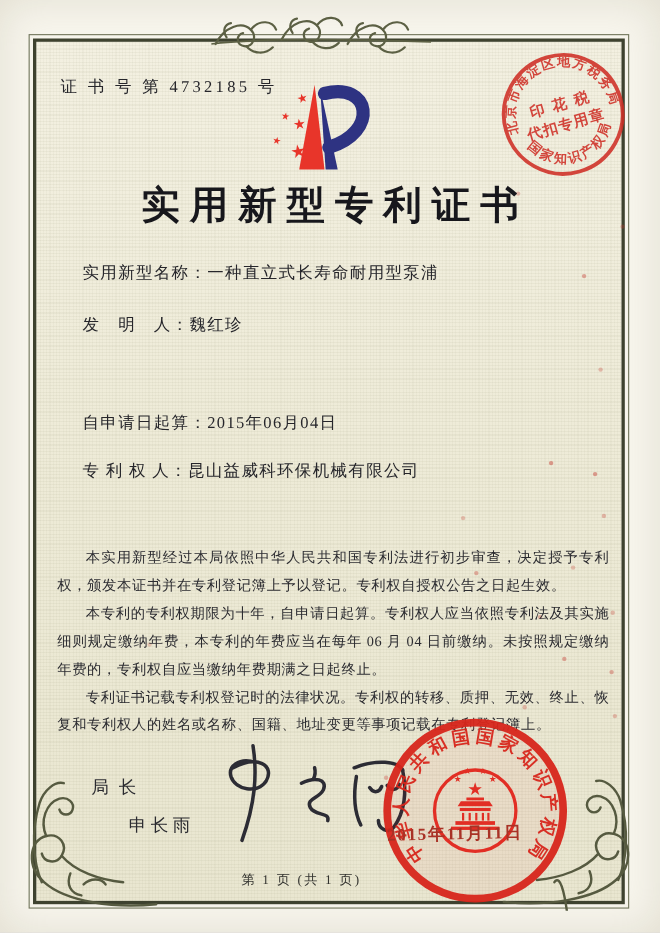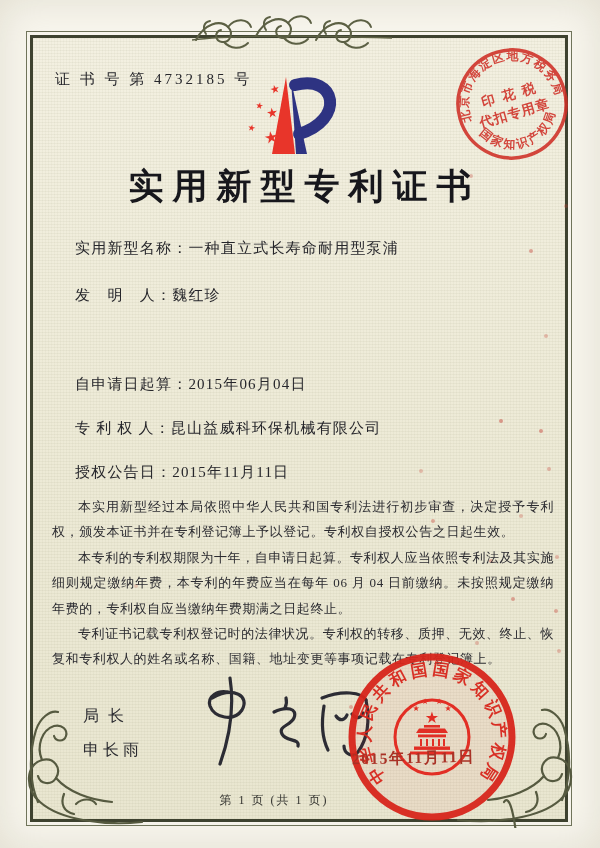--- a/index.html
+++ b/index.html
@@ -44,21 +44,21 @@
   }
   .frow{position:absolute;left:55px;font-size:15px;letter-spacing:1.2px;white-space:nowrap;}
   .frow .flabel{color:#26262b;margin-left:20px;}
   .frow .fvalue{color:#26262b;}
   .r0{top:239px}.r1{top:286px}.r2{top:331px}.r3{top:375px}.r4{top:419px}.r5{top:463px}
   .paras{position:absolute;left:52px;top:494px;width:502px;font-size:13px;
     line-height:25.4px;letter-spacing:.6px;text-align:justify;color:#2b2b30;}
   .paras p{margin:0;text-indent:2em;}
   .director{position:absolute;left:83px;font-size:16px;color:#2b2b30;}
   .d1{top:706px;letter-spacing:9px;}
-  .d2{top:740px;letter-spacing:4px;}
+  .d2{top:740px;letter-spacing:4px;margin-left:34px;}
   .signature{position:absolute;left:190px;top:668px;}
   .tax-stamp{position:absolute;left:436px;top:28px;transform:rotate(-16deg);opacity:.88;}
   .big-seal{position:absolute;left:332px;top:637px;opacity:.95;}
   .seal-date{
     position:absolute;left:352px;top:748px;font-size:15.5px;font-weight:bold;
     color:#a93226;letter-spacing:1.5px;transform:rotate(-1.2deg);z-index:5;
   }
   .footer{position:absolute;left:0;top:792px;width:548px;text-align:center;
     font-size:12px;letter-spacing:2px;color:#33332f;}
   svg text{font-family:"Liberation Serif","DejaVu Serif",serif;}
@@ -135,23 +135,20 @@
     <span class="flabel">实用新型名称：</span><span class="fvalue">一种直立式长寿命耐用型泵浦</span>
   </div>
   <div class="frow r1">
     <span class="flabel">发　明　人：</span><span class="fvalue">魏红珍</span>
   </div>
   <div class="frow r3">
     <span class="flabel">自申请日起算：</span><span class="fvalue">2015年06月04日</span>
   </div>
   <div class="frow r4">
     <span class="flabel">专 利 权 人：</span><span class="fvalue">昆山益威科环保机械有限公司</span>
-  </div>
-  <div class="frow r5">
-    <span class="flabel">授权公告日：</span><span class="fvalue">2015年11月11日</span>
   </div>
 
   <div class="paras">
     <p>本实用新型经过本局依照中华人民共和国专利法进行初步审查，决定授予专利权，颁发本证书并在专利登记簿上予以登记。专利权自授权公告之日起生效。</p>
     <p>本专利的专利权期限为十年，自申请日起算。专利权人应当依照专利法及其实施细则规定缴纳年费，本专利的年费应当在每年 06 月 04 日前缴纳。未按照规定缴纳年费的，专利权自应当缴纳年费期满之日起终止。</p>
     <p>专利证书记载专利权登记时的法律状况。专利权的转移、质押、无效、终止、恢复和专利权人的姓名或名称、国籍、地址变更等事项记载在专利登记簿上。</p>
   </div>
 
   <div class="director d1">局长</div>
   <div class="director d2">申长雨</div>

